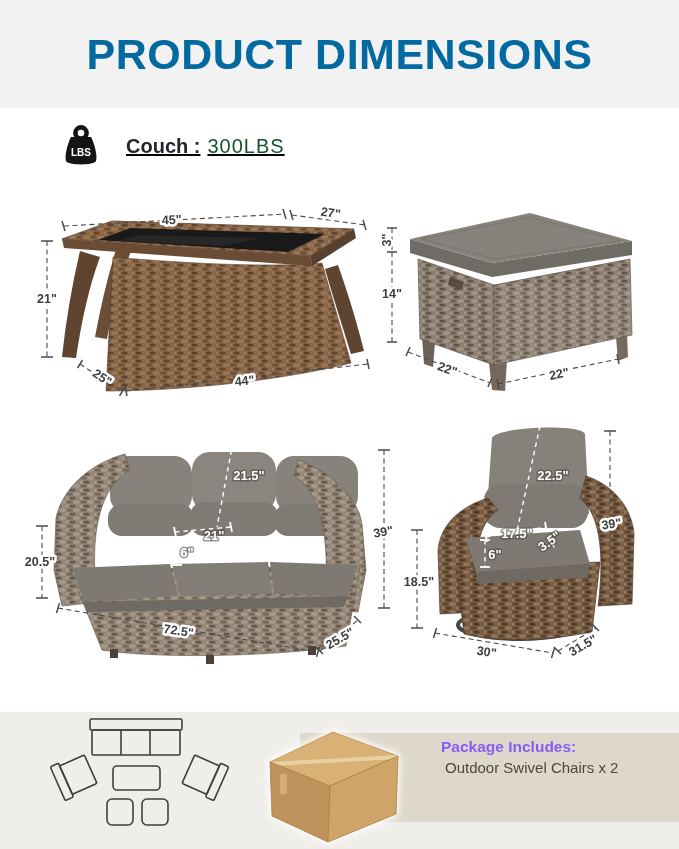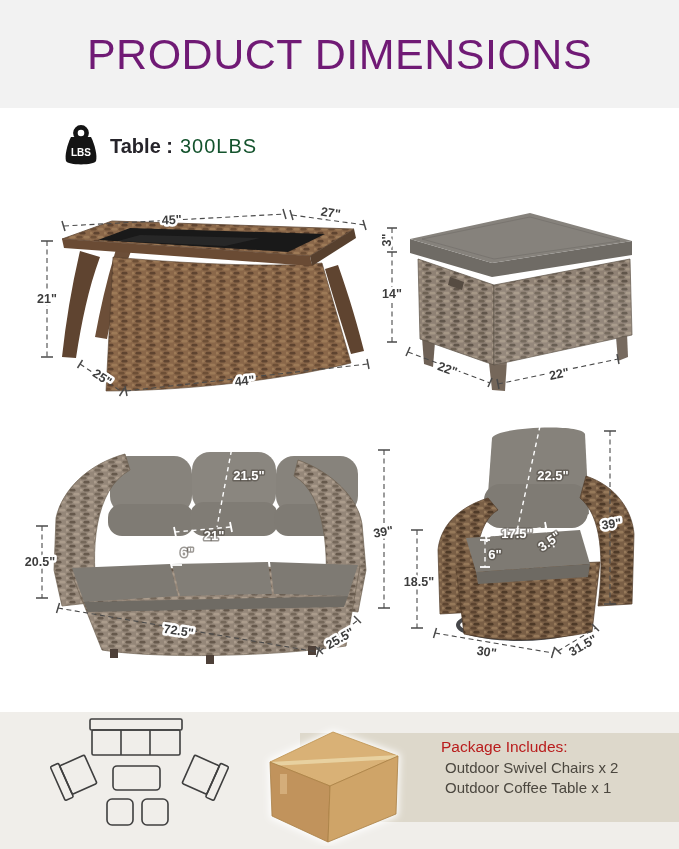--- a/index.html
+++ b/index.html
@@ -3,33 +3,33 @@
 <meta charset="utf-8">
 <style>
   html,body{margin:0;padding:0;}
   body{width:679px;height:849px;position:relative;background:#ffffff;
        font-family:"Liberation Sans",sans-serif;overflow:hidden;}
   .abs{position:absolute;}
 
   
   .header{left:0;top:0;width:679px;height:108px;background:#f2f2f2;
           display:flex;align-items:center;justify-content:center;}
-  .title{font-size:43px;font-weight:400;letter-spacing:.5px;color:#701a75;}
+  .title{font-size:43px;font-weight:700;letter-spacing:.5px;color:#0369a1;}
 
   
-  .weight-row{left:64px;top:125px;display:flex;align-items:center;gap:12px;}
+  .weight-row{left:64px;top:125px;display:flex;align-items:center;gap:28px;text-decoration:underline;}
   .weight-text{font-size:20px;display:flex;gap:7px;align-items:baseline;}
   .weight-label{font-weight:700;color:#26242a;}
   .weight-value{color:#14532d;letter-spacing:1px;}
 
   
   .footer{left:0;top:712px;width:679px;height:137px;background:#f0eeea;}
   .pkg-band{left:300px;top:21px;width:379px;height:89px;background:#ddd8cb;}
   .pkg-text{left:441px;top:26px;width:230px;}
-  .pkg-heading{font-size:15.5px;font-weight:400;color:#b91c1c;margin:0 0 2px 0;}
+  .pkg-heading{font-size:15.5px;font-weight:700;color:#8b5cf6;margin:0 0 2px 0;}
   .pkg-item{font-size:15px;color:#4b473f;line-height:16.4px;margin:4px;}
 
   
   .dl{stroke:#4a4a4a;stroke-width:1.1;stroke-dasharray:5 3.5;fill:none;}
   .dlw{stroke:#ffffff;stroke-width:1.4;stroke-dasharray:4.5 4;fill:none;}
   .tick{stroke:#4a4a4a;stroke-width:1.5;}
   .tickw{stroke:#ffffff;stroke-width:1.8;}
   text.dimlbl{font-family:"Liberation Sans",sans-serif;font-size:12.5px;font-weight:600;
        fill:#3d3d3d;text-anchor:middle;paint-order:stroke;stroke:#ffffff;
        stroke-width:5px;stroke-linejoin:round;}
@@ -44,21 +44,21 @@
   <div class="title">PRODUCT DIMENSIONS</div>
 </div>
 
 <div class="abs weight-row">
   <svg width="34" height="42" viewBox="0 0 34 42">
     <circle cx="17" cy="8" r="5.6" fill="none" stroke="#141414" stroke-width="4.6"></circle>
     <path d="M7,12 L27,12 C31,20 33.5,31 32,36 C30.5,40.5 3.5,40.5 2,36 C0.5,31 3,20 7,12 Z" fill="#141414"></path>
     <text x="17" y="31" font-size="10" font-weight="700" fill="#ffffff" text-anchor="middle">LBS</text>
   </svg>
   <div class="weight-text">
-    <span class="weight-label">Table :</span>
+    <span class="weight-label">Couch :</span>
     <span class="weight-value">300LBS</span>
   </div>
 </div>
 
 <svg class="abs" style="left:20px;top:195px;" width="360" height="215" viewBox="0 0 360 215">
   <defs>
     <pattern id="pT" width="14" height="8" patternUnits="userSpaceOnUse">
       <rect width="14" height="8" fill="#8a6749"></rect>
       <rect x="0.5" y="0.8" width="6" height="2.8" rx="1.4" fill="#6d4f36"></rect>
       <rect x="7.5" y="0.8" width="6" height="2.8" rx="1.4" fill="#9d7a57"></rect>
@@ -311,15 +311,14 @@
     <polygon points="12,38 140,31 140,35 12,42" fill="#ead7a8" opacity="0.85"></polygon>
     <polygon points="12,38 72,62 70,118 14,92" fill="#c1935c" stroke="#a87f44" stroke-width="0.8"></polygon>
     <polygon points="72,62 140,32 138,90 70,118" fill="#cfa468" stroke="#a87f44" stroke-width="0.8"></polygon>
     <rect x="20" y="48" width="7" height="22" fill="#e3c astro" opacity="0"></rect>
     <rect x="22" y="50" width="7" height="20" fill="#dcb888" opacity="0.7"></rect>
   </svg>
 
   <div class="abs pkg-text">
     <p class="pkg-heading">Package Includes:</p>
     <p class="pkg-item">Outdoor Swivel Chairs x 2</p>
-    <p class="pkg-item">Outdoor Coffee Table x 1</p>
   </div>
 </div>
 
 </body></html>

